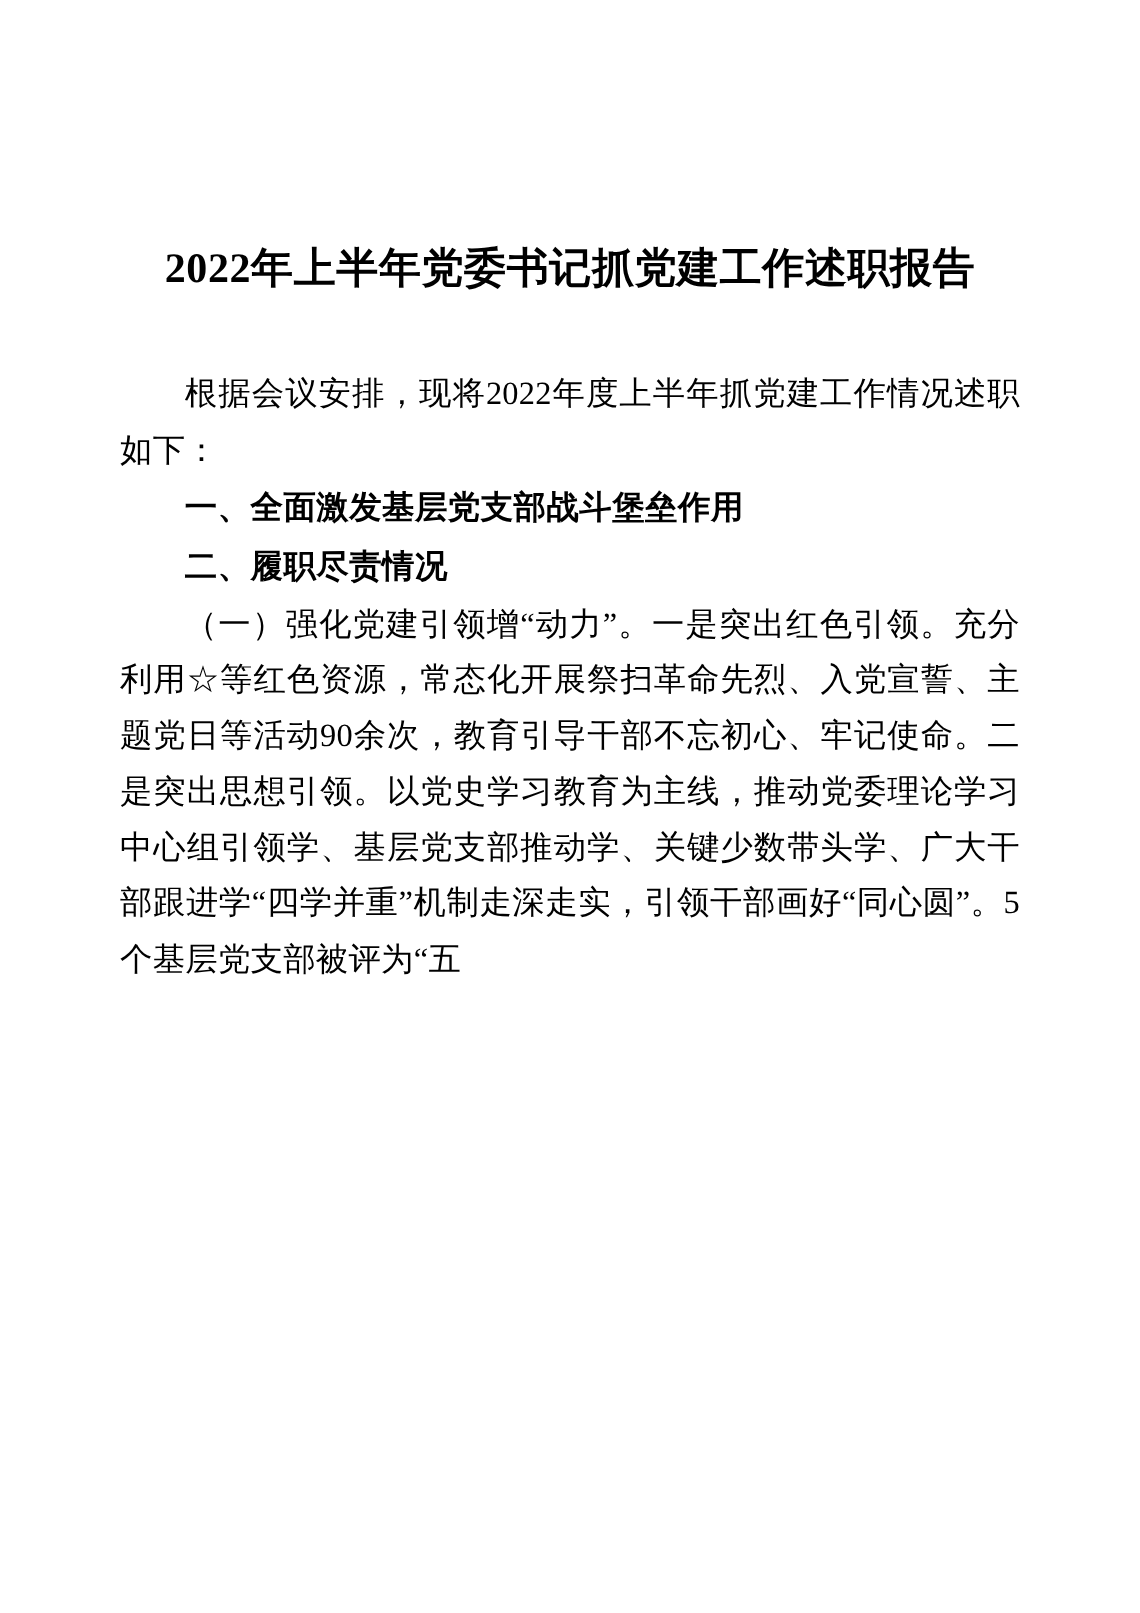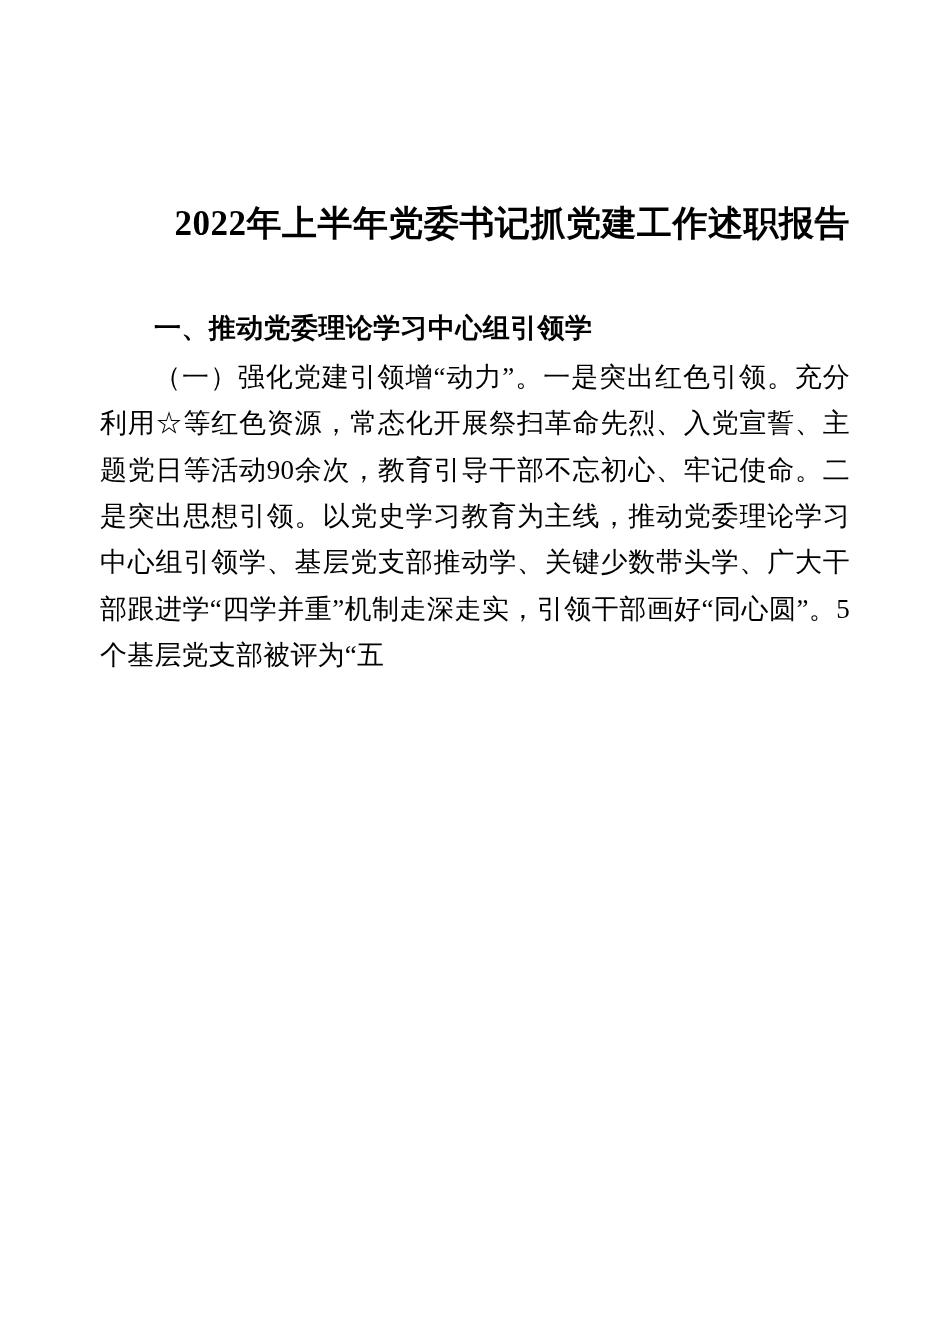--- a/index.html
+++ b/index.html
@@ -19,21 +19,21 @@
     height: 1344px;
     box-sizing: border-box;
     padding: 200px 100px 40px 100px;
     position: relative;
   }
   .doc-title {
     font-family: "Liberation Serif", "DejaVu Serif", serif;
     font-weight: bold;
     font-size: 35px;
     line-height: 1.35;
-    text-align: right;
+    text-align: center;
     letter-spacing: 0.5px;
     margin: 0 0 58px 0;
   }
   .para {
     font-size: 27px;
     line-height: 1.72;
     text-align: justify;
     text-justify: inter-ideograph;
     margin: 0 0 2px 0;
     text-indent: 2em;
@@ -51,20 +51,22 @@
     font-weight: normal;
   }
 </style>
 </head>
 <body>
 
 <div class="page">
 
   <h1 class="doc-title">2022年上半年党委书记抓党建工作述职报告</h1>
 
+  <p class="para">根据会议安排，现将2022年度上半年抓党建工作情况述职如下：</p>
 
-  <p class="heading">一、推动党委理论学习中心组引领学</p>
+  <p class="heading">一、全面激发基层党支部战斗堡垒作用</p>
 
 
+  <p class="heading">二、履职尽责情况</p>
 
   <p class="para"><span class="sub-lead">（一）强化党建引领增“动力”。</span><span>一是突出红色引领。充分利用☆等红色资源，常态化开展祭扫革命先烈、入党宣誓、主题党日等活动90余次，教育引导干部不忘初心、牢记使命。二是突出思想引领。以党史学习教育为主线，推动党委理论学习中心组引领学、基层党支部推动学、关键少数带头学、广大干部跟进学“四学并重”机制走深走实，引领干部画好“同心圆”。5个基层党支部被评为“五</span></p>
 
 </div>
 
 </body></html>

